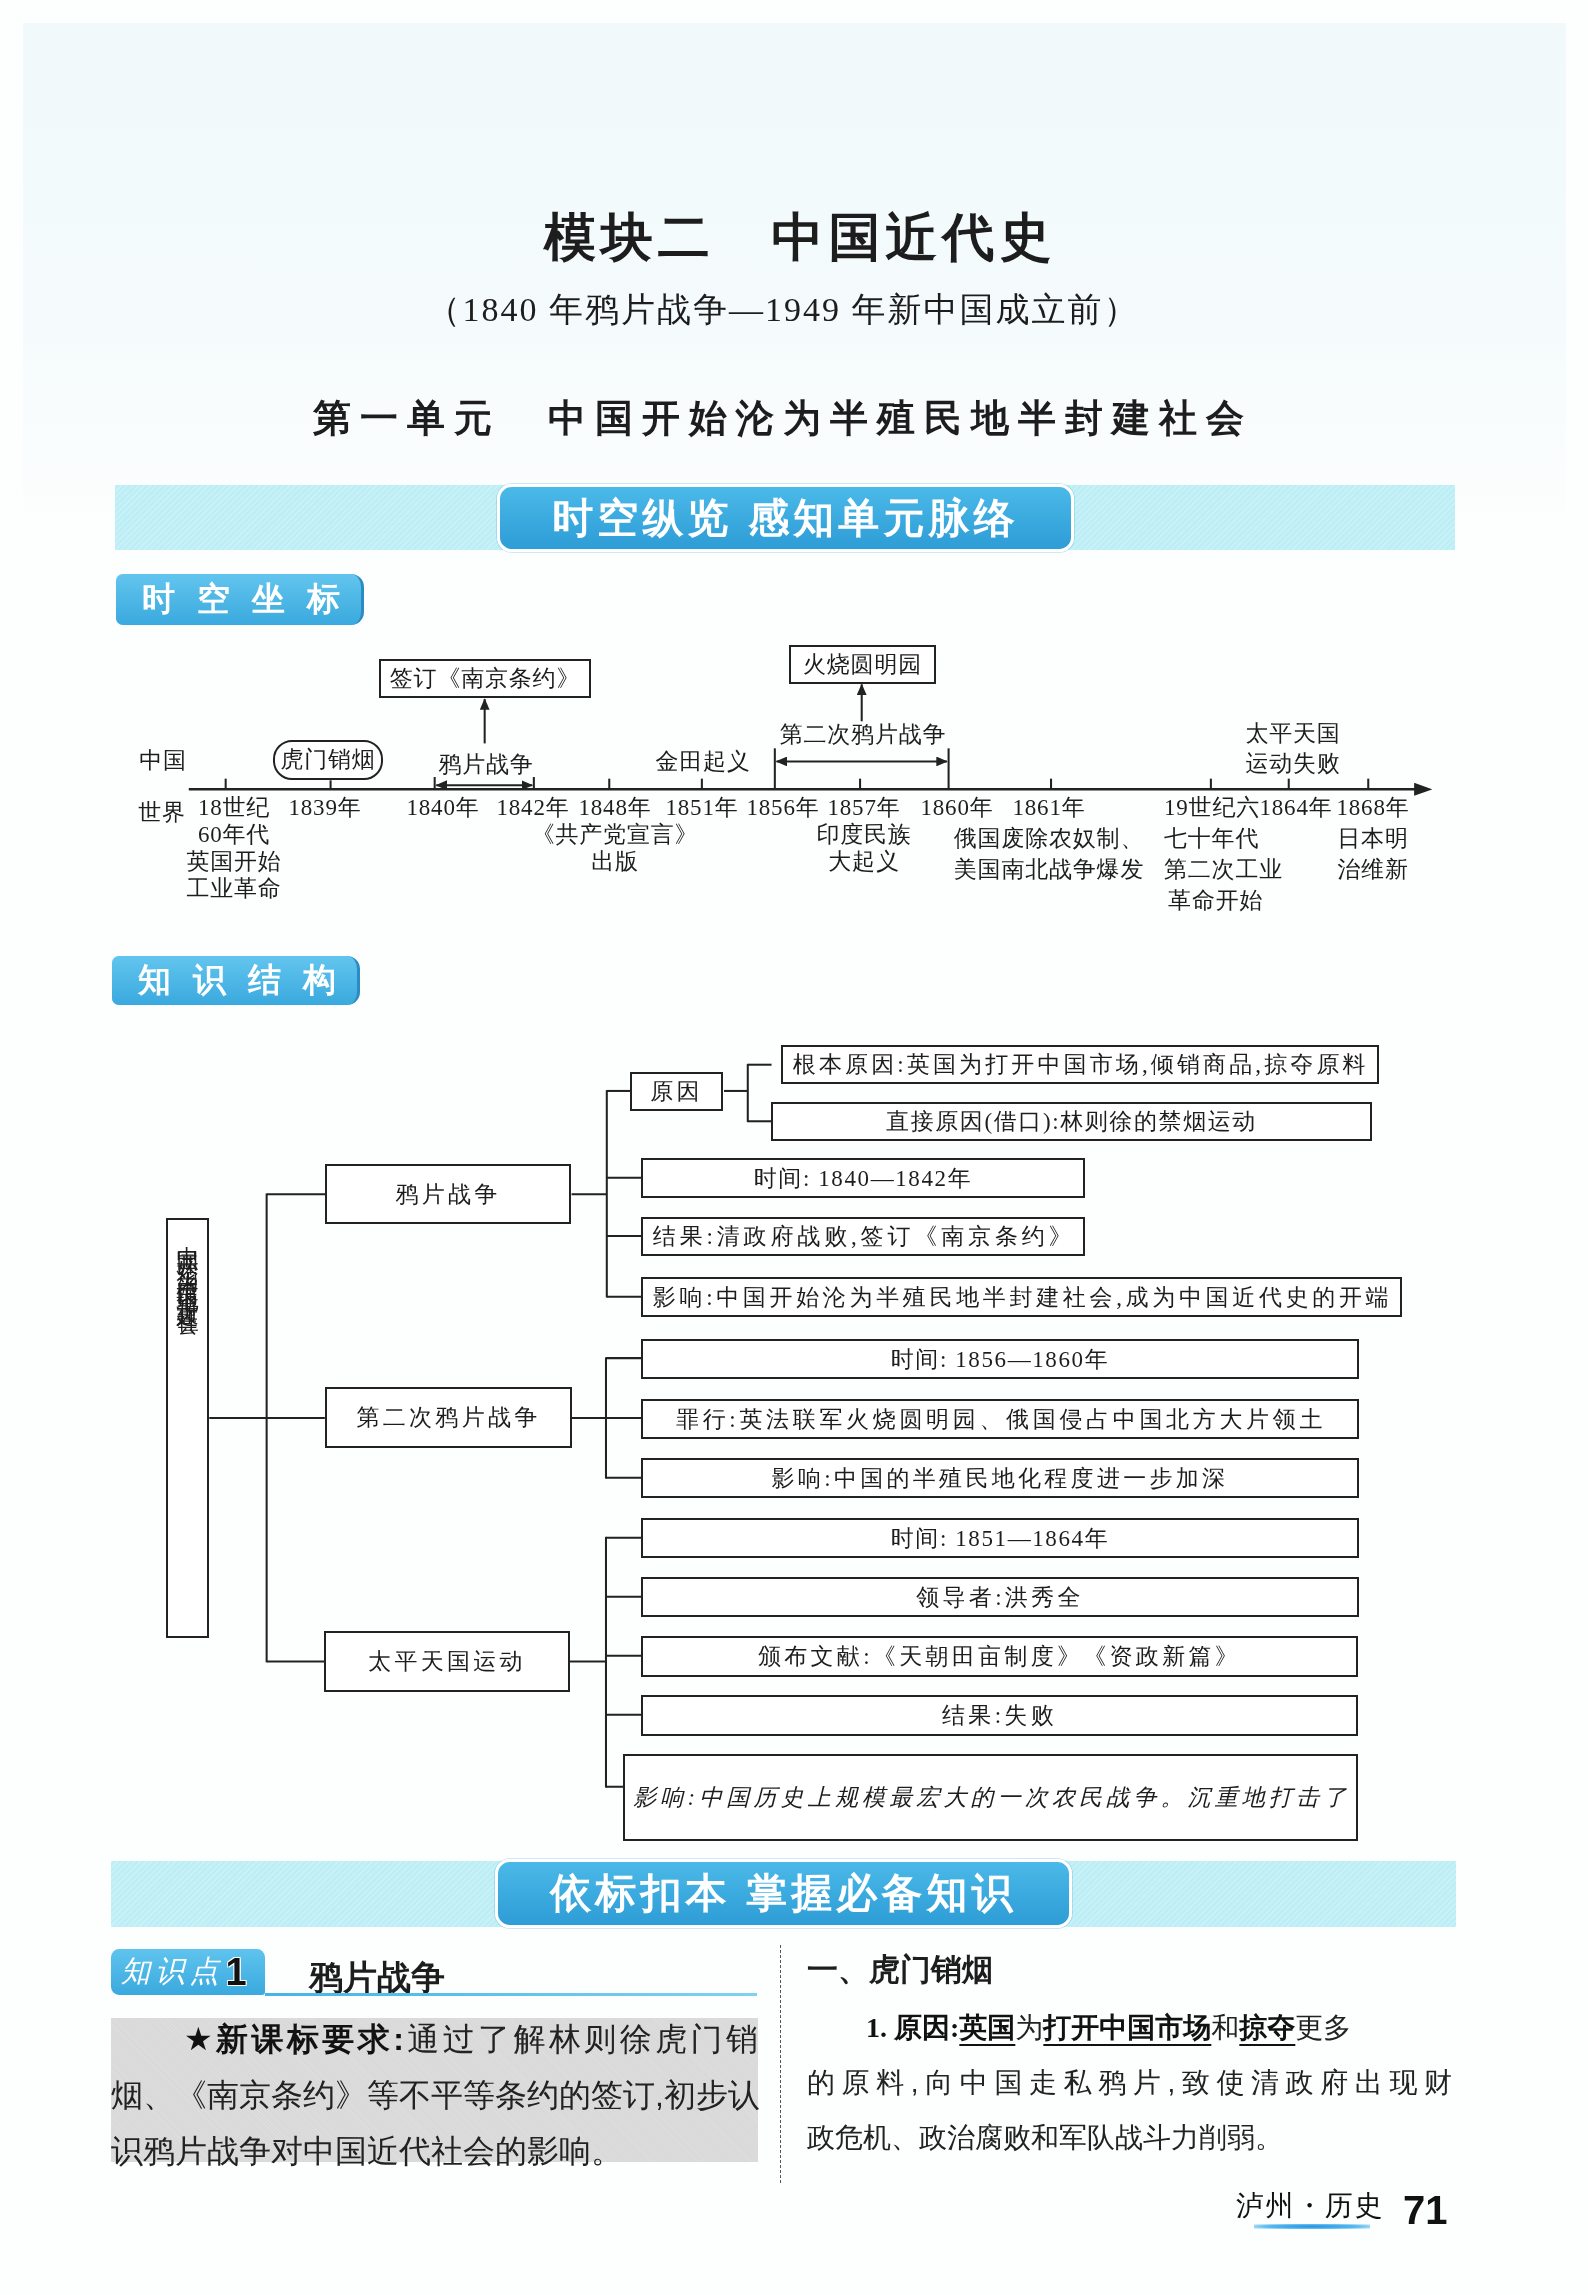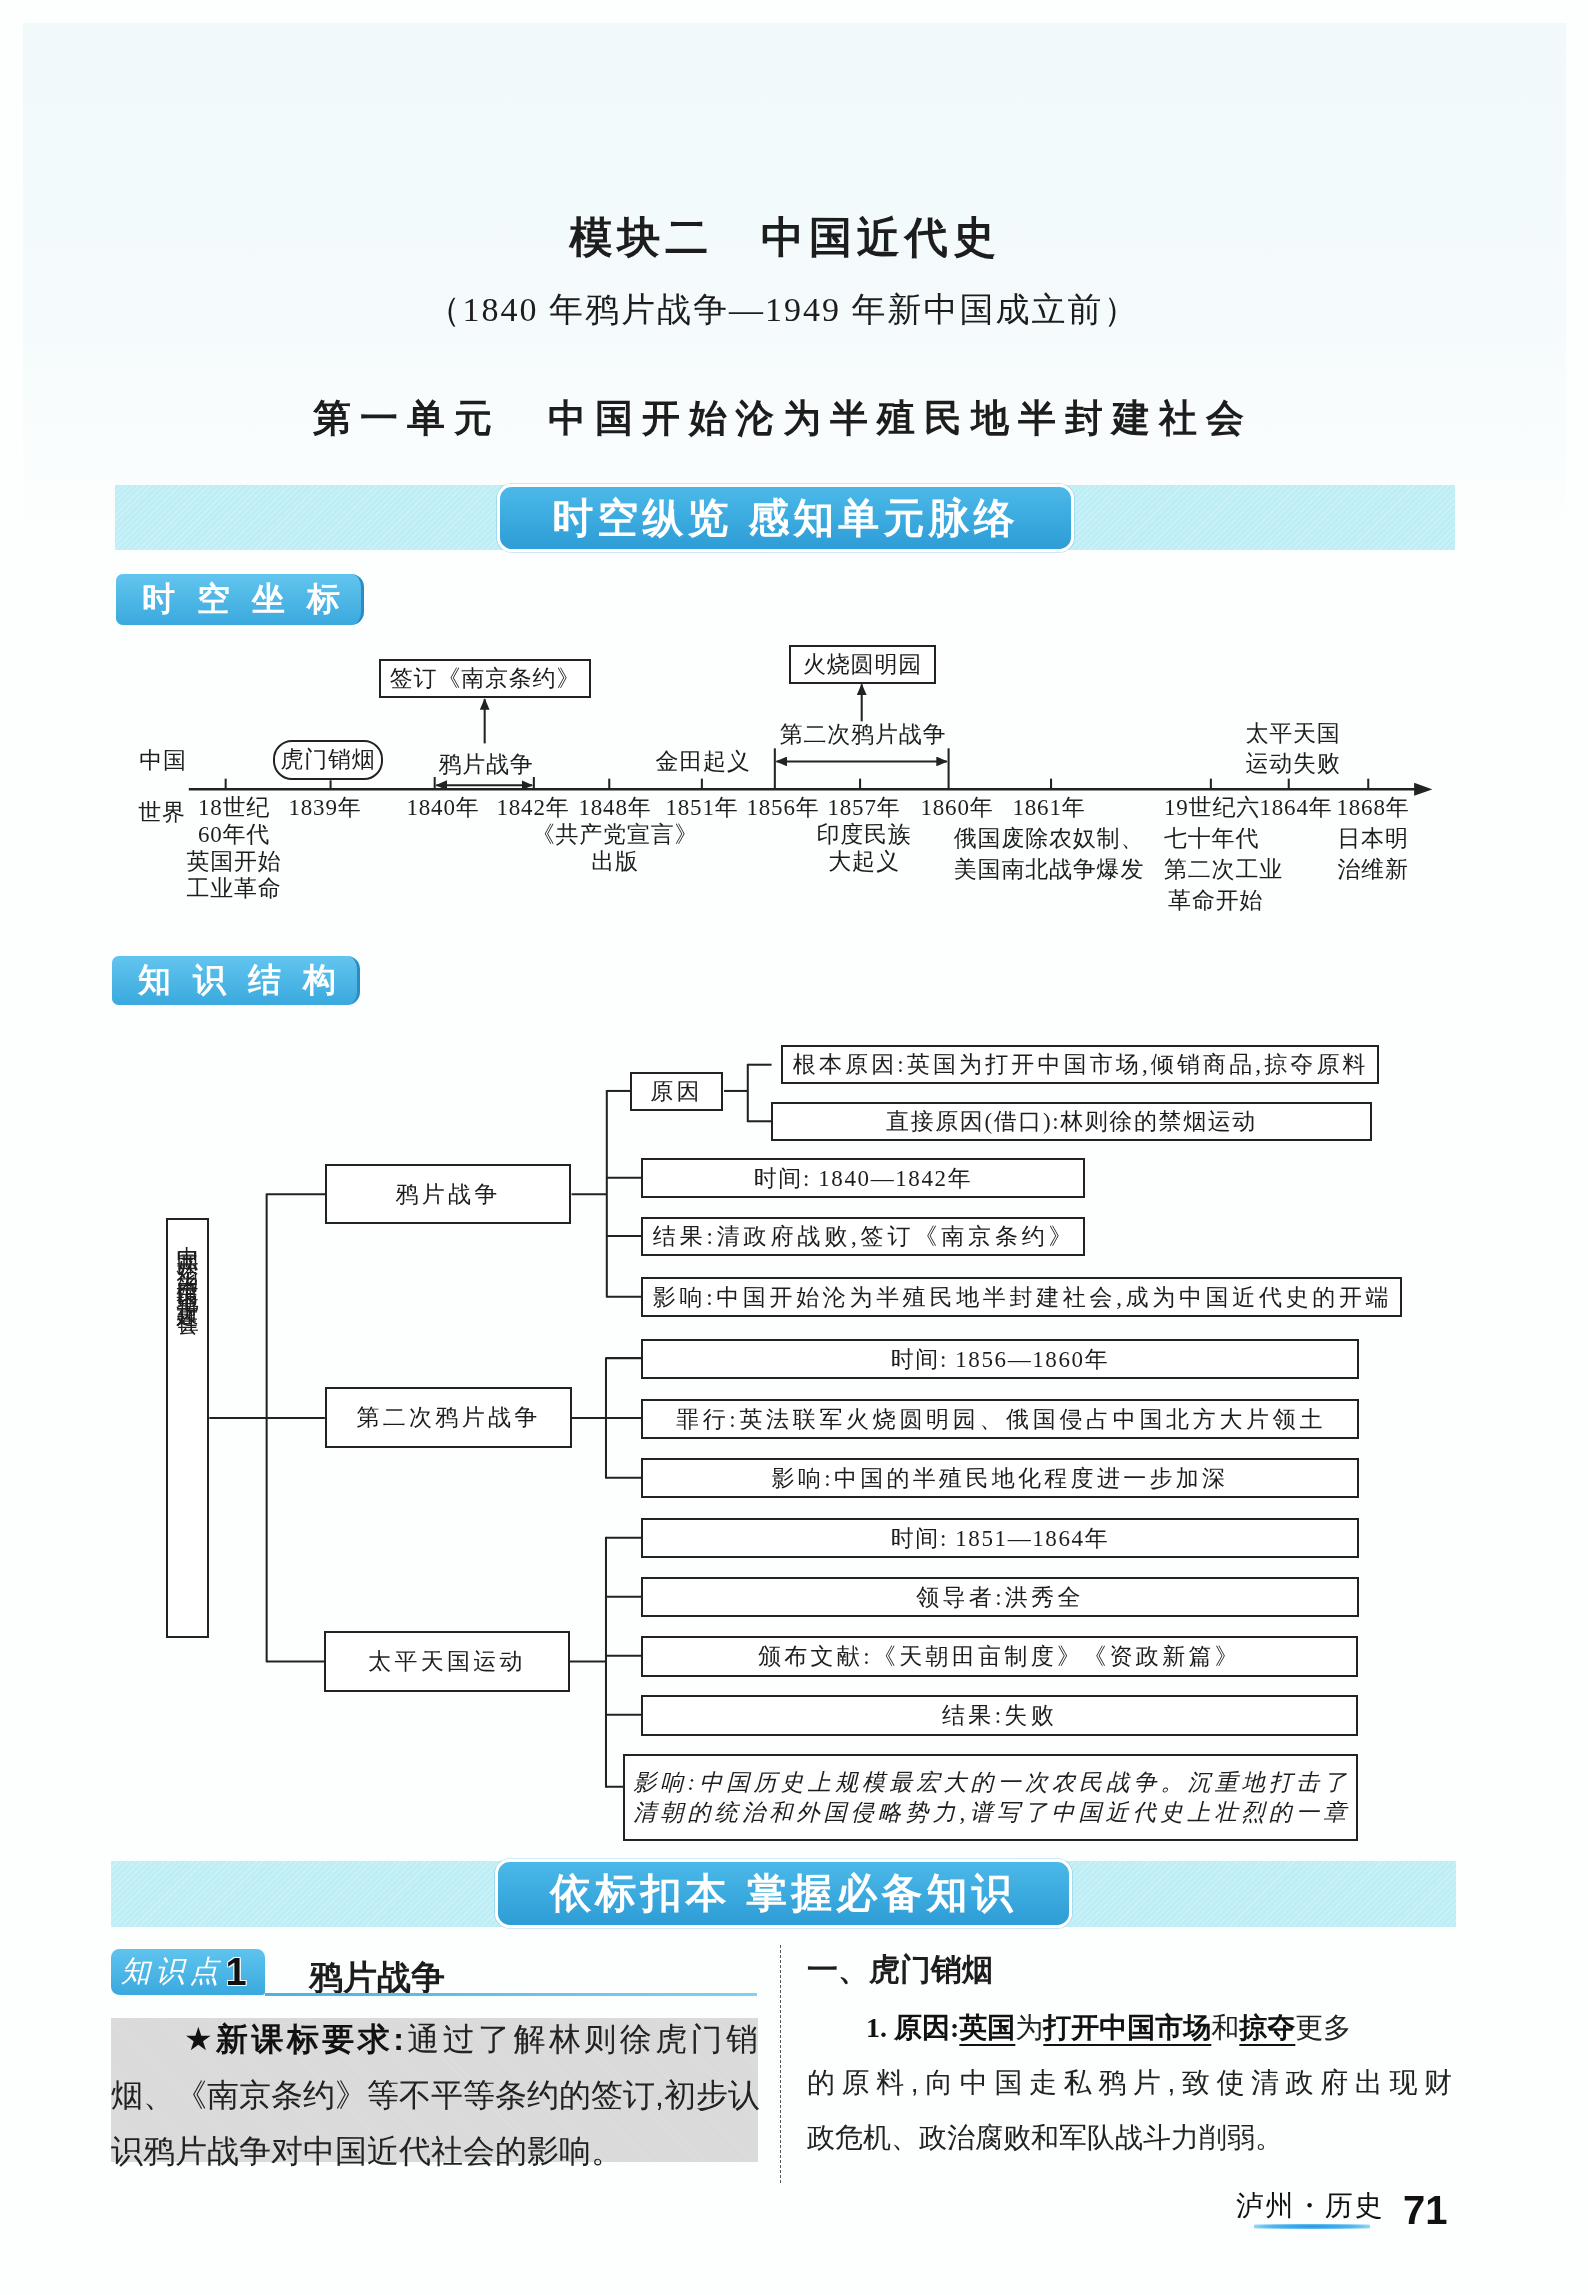--- a/index.html
+++ b/index.html
@@ -4,21 +4,21 @@
 <style>
 :root{--accent:#3aa9de;--band:#bdeef6;--req:#d9d9d9;--ink:#1d1d1d;--line:#222222;}
 html,body{margin:0;padding:0;}
 body{width:1589px;height:2295px;background:#fdfefe;position:relative;overflow:hidden;color:var(--ink);font-family:"Liberation Sans","DejaVu Sans",sans-serif;}
 .abs{position:absolute;}
 .cx{transform:translateX(-50%);text-align:center;}
 .nw{white-space:nowrap;}
 .serif{font-family:"Liberation Serif","DejaVu Serif",serif;}
 .sans{font-family:"Liberation Sans","DejaVu Sans",sans-serif;}
 .tint{left:23px;top:23px;width:1543px;height:508px;background:linear-gradient(180deg,#f1f9fb 0%,#f5fbfc 60%,rgba(253,254,254,0) 100%);}
-.module-title{font-size:43px;font-weight:700;line-height:54px;letter-spacing:4.9px;}
+.module-title{font-size:52px;font-weight:700;line-height:54px;letter-spacing:4.9px;margin-left:15px;}
 .module-subtitle{font-size:34px;line-height:43px;letter-spacing:2px;}
 .unit-title{font-size:38px;font-weight:700;line-height:48px;letter-spacing:9px;}
 .band{background-color:var(--band);background-image:repeating-linear-gradient(135deg,rgba(255,255,255,.18) 0 1.6px,rgba(255,255,255,0) 1.6px 4.1px);}
 .pill{box-sizing:border-box;border:3.3px solid #fff;border-radius:14.8px;background:linear-gradient(180deg,#4bb9e8 0%,var(--accent) 55%,#2f9dd6 100%);color:#fff;font-weight:700;font-size:41px;letter-spacing:4.1px;display:flex;align-items:center;justify-content:center;box-shadow:0 0 0 0.8px rgba(80,170,220,.35);white-space:nowrap;}
 .tag{box-sizing:border-box;border-radius:6.6px 13px 13px 6.6px;background:linear-gradient(180deg,#62c5ee 0%,var(--accent) 100%);color:#fff;font-weight:700;font-size:33px;letter-spacing:22px;display:flex;align-items:center;padding-left:26px;border-right:3.3px solid #2a8cc2;white-space:nowrap;}
 .tl{font-family:"Liberation Serif","DejaVu Serif",serif;font-size:23px;line-height:28px;white-space:nowrap;letter-spacing:0.8px;}
 .c33>div{line-height:27px;}
 .c38>div{line-height:31px;}
 .tbox{box-sizing:border-box;border:2px solid var(--line);background:#fff;display:flex;align-items:center;justify-content:center;}
 .tree{font-family:"Liberation Serif","DejaVu Serif",serif;font-size:23px;white-space:nowrap;letter-spacing:1.6px;}
@@ -257,21 +257,20 @@
   <span>领导者:洪秀全</span>
 </div>
 <div class="abs tbox tree wide" style="left:641px;top:1636px;width:717px;height:41px;">
   <span>颁布文献:《天朝田亩制度》《资政新篇》</span>
 </div>
 <div class="abs tbox tree wide" style="left:641px;top:1695px;width:717px;height:41px;">
   <span>结果:失败</span>
 </div>
 <div class="abs tbox tree multi" style="left:623px;top:1754px;width:735px;height:87px;font-style:italic;">
   <div>影响:中国历史上规模最宏大的一次农民战争。沉重地打击了</div>
-  <div>清朝的统治和外国侵略势力,谱写了中国近代史上壮烈的一章</div>
 </div>
 
 <div class="abs band" style="left:111px;top:1861px;width:1345px;height:66px;"></div>
 <div class="abs pill sans" style="left:495px;top:1859px;width:577px;height:69px;">
   <span>依标扣本 掌握必备知识</span>
 </div>
 
 <div class="abs kp-tag" style="left:111px;top:1949px;width:154px;height:46px;">
   <span class="kp-tag-text">知识点</span>
   <span class="kp-tag-num">1</span>

